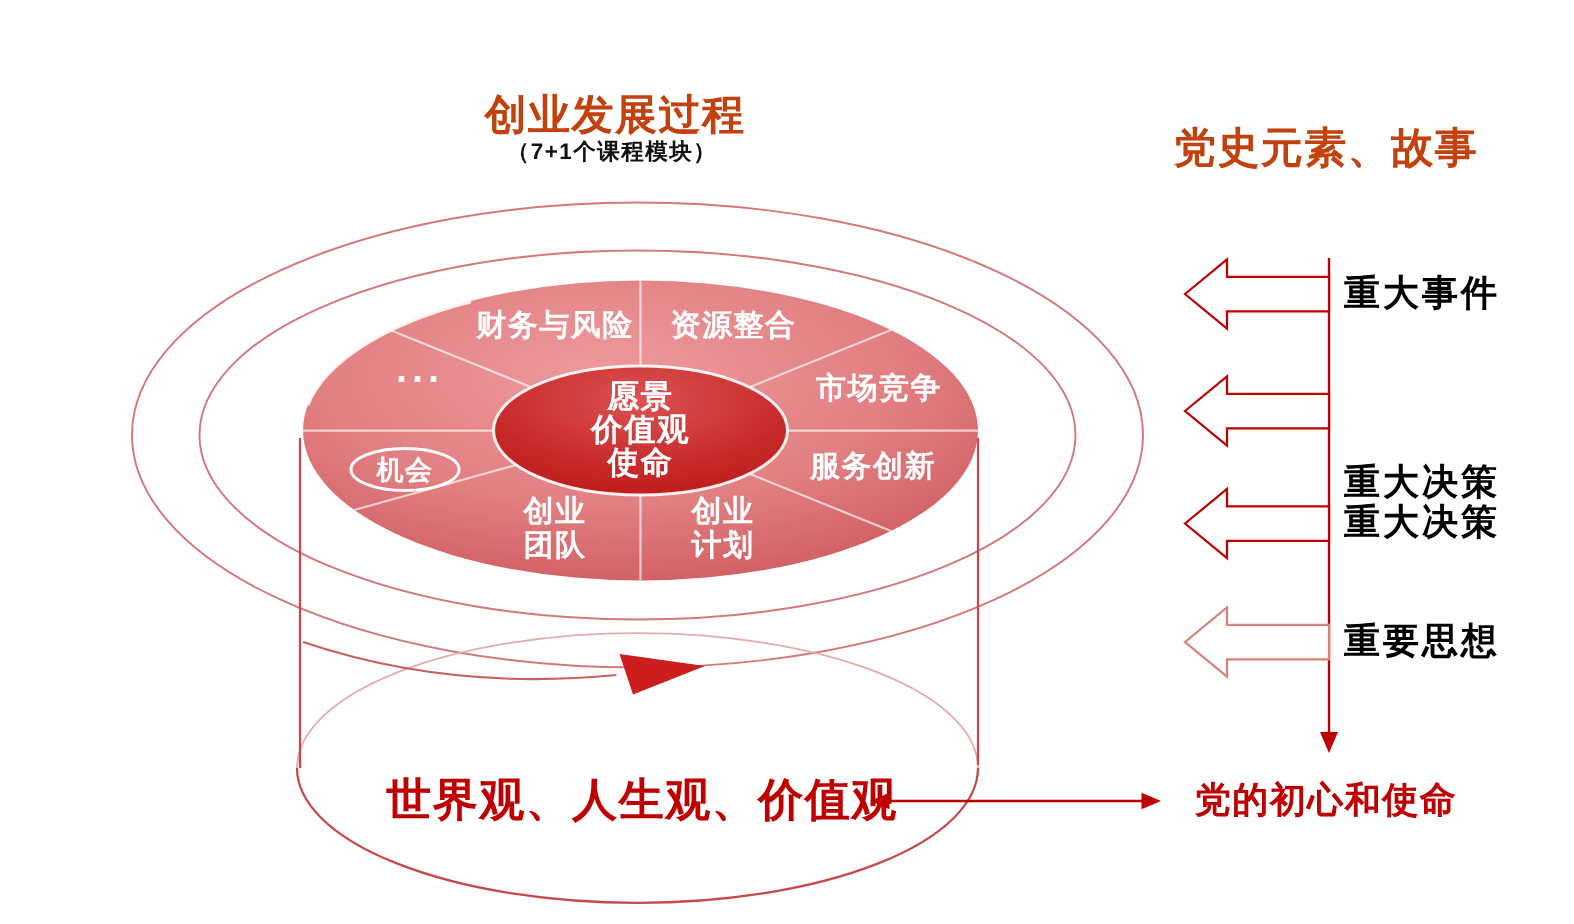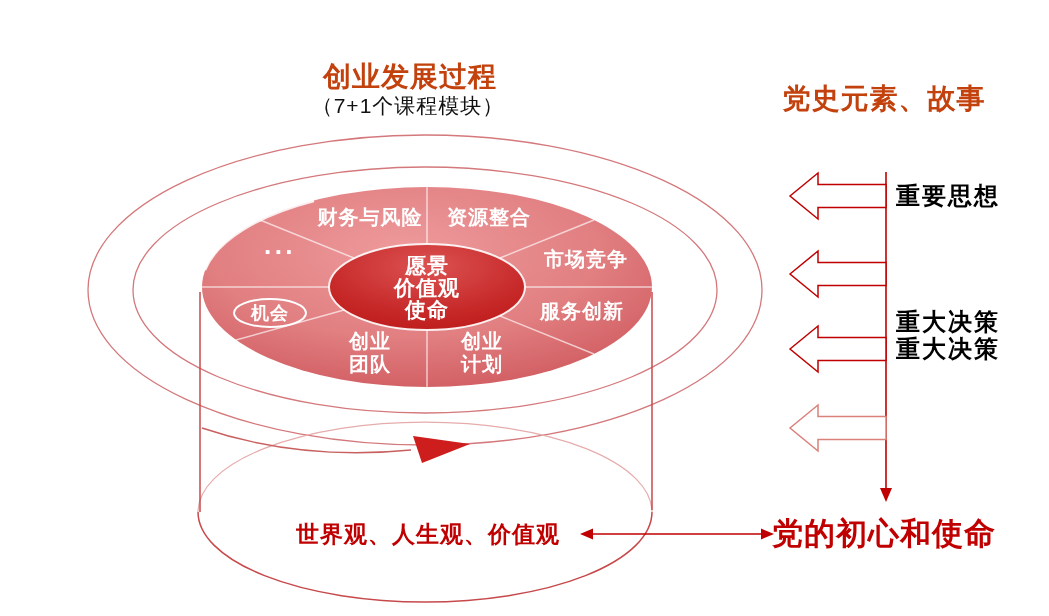--- a/index.html
+++ b/index.html
@@ -7,33 +7,33 @@
     position:relative;width:1049px;height:616px;background:#ffffff;
     font-family:"Liberation Sans",sans-serif;overflow:hidden;
   }
   .abs{position:absolute;}
   svg{position:absolute;left:0;top:0;}
   .title{
     color:#c2410c;font-weight:bold;font-size:28px;white-space:nowrap;
     transform:translateX(-50%);letter-spacing:1px;
   }
   .subtitle{
-    color:#111111;font-size:21px;font-weight:400;white-space:nowrap;
+    color:#111111;font-size:15px;font-weight:700;white-space:nowrap;
     transform:translateX(-50%);letter-spacing:1px;
   }
   .rlabel{
     color:#000000;font-weight:bold;font-size:24px;white-space:nowrap;
     line-height:30px;letter-spacing:2px;
   }
   .blabel{
     color:#C00000;font-weight:bold;white-space:nowrap;
     transform:translateX(-50%);line-height:28px;letter-spacing:1px;
   }
-  .blabel-left{font-size:23px;}
-  .blabel-right{font-size:31px;}
+  .blabel-left{font-size:30px;}
+  .blabel-right{font-size:24px;}
   text{font-family:"Liberation Sans",sans-serif;}
   .seg{fill:#ffffff;font-size:20px;font-weight:bold;letter-spacing:1px;
        text-anchor:middle;dominant-baseline:central;}
   .ctr{fill:#ffffff;font-size:21px;font-weight:bold;letter-spacing:1px;
        text-anchor:middle;dominant-baseline:central;}
   .dots{fill:#ffffff;font-size:26px;font-weight:bold;letter-spacing:2px;
        text-anchor:middle;dominant-baseline:central;}
   .opp{fill:#ffffff;font-size:18px;font-weight:bold;letter-spacing:1px;
        text-anchor:middle;dominant-baseline:central;}
 </style>
@@ -109,20 +109,21 @@
 
     <line x1="588" y1="534" x2="766" y2="534" stroke="#C00000" stroke-width="1.6"></line>
     <polygon points="580,534 593,528.5 593,539.5" fill="#C00000"></polygon>
     <polygon points="774,534 761,528.5 761,539.5" fill="#C00000"></polygon>
   </svg>
 
   <div class="abs title" style="left:410px;top:58px;">创业发展过程</div>
   <div class="abs subtitle" style="left:408px;top:92px;">（7+1个课程模块）</div>
   <div class="abs title" style="left:884px;top:64px;margin-top:16px;">党史元素、故事</div>
 
-  <div class="abs rlabel" style="left:896px;top:181px;">重要思想</div>
+  <div class="abs rlabel" style="left:896px;top:181px;">重大事件</div>
   <div class="abs rlabel" style="left:896px;top:259px;margin-top:48px;">重大决策</div>
   <div class="abs rlabel" style="left:896px;top:334px;">重大决策</div>
+  <div class="abs rlabel" style="left:896px;top:413px;">重要思想</div>
 
   <div class="abs blabel blabel-left" style="left:428px;top:520px;">世界观、人生观、价值观</div>
   <div class="abs blabel blabel-right" style="left:884px;top:520px;">党的初心和使命</div>
 
 </div>
 
 </body></html>

